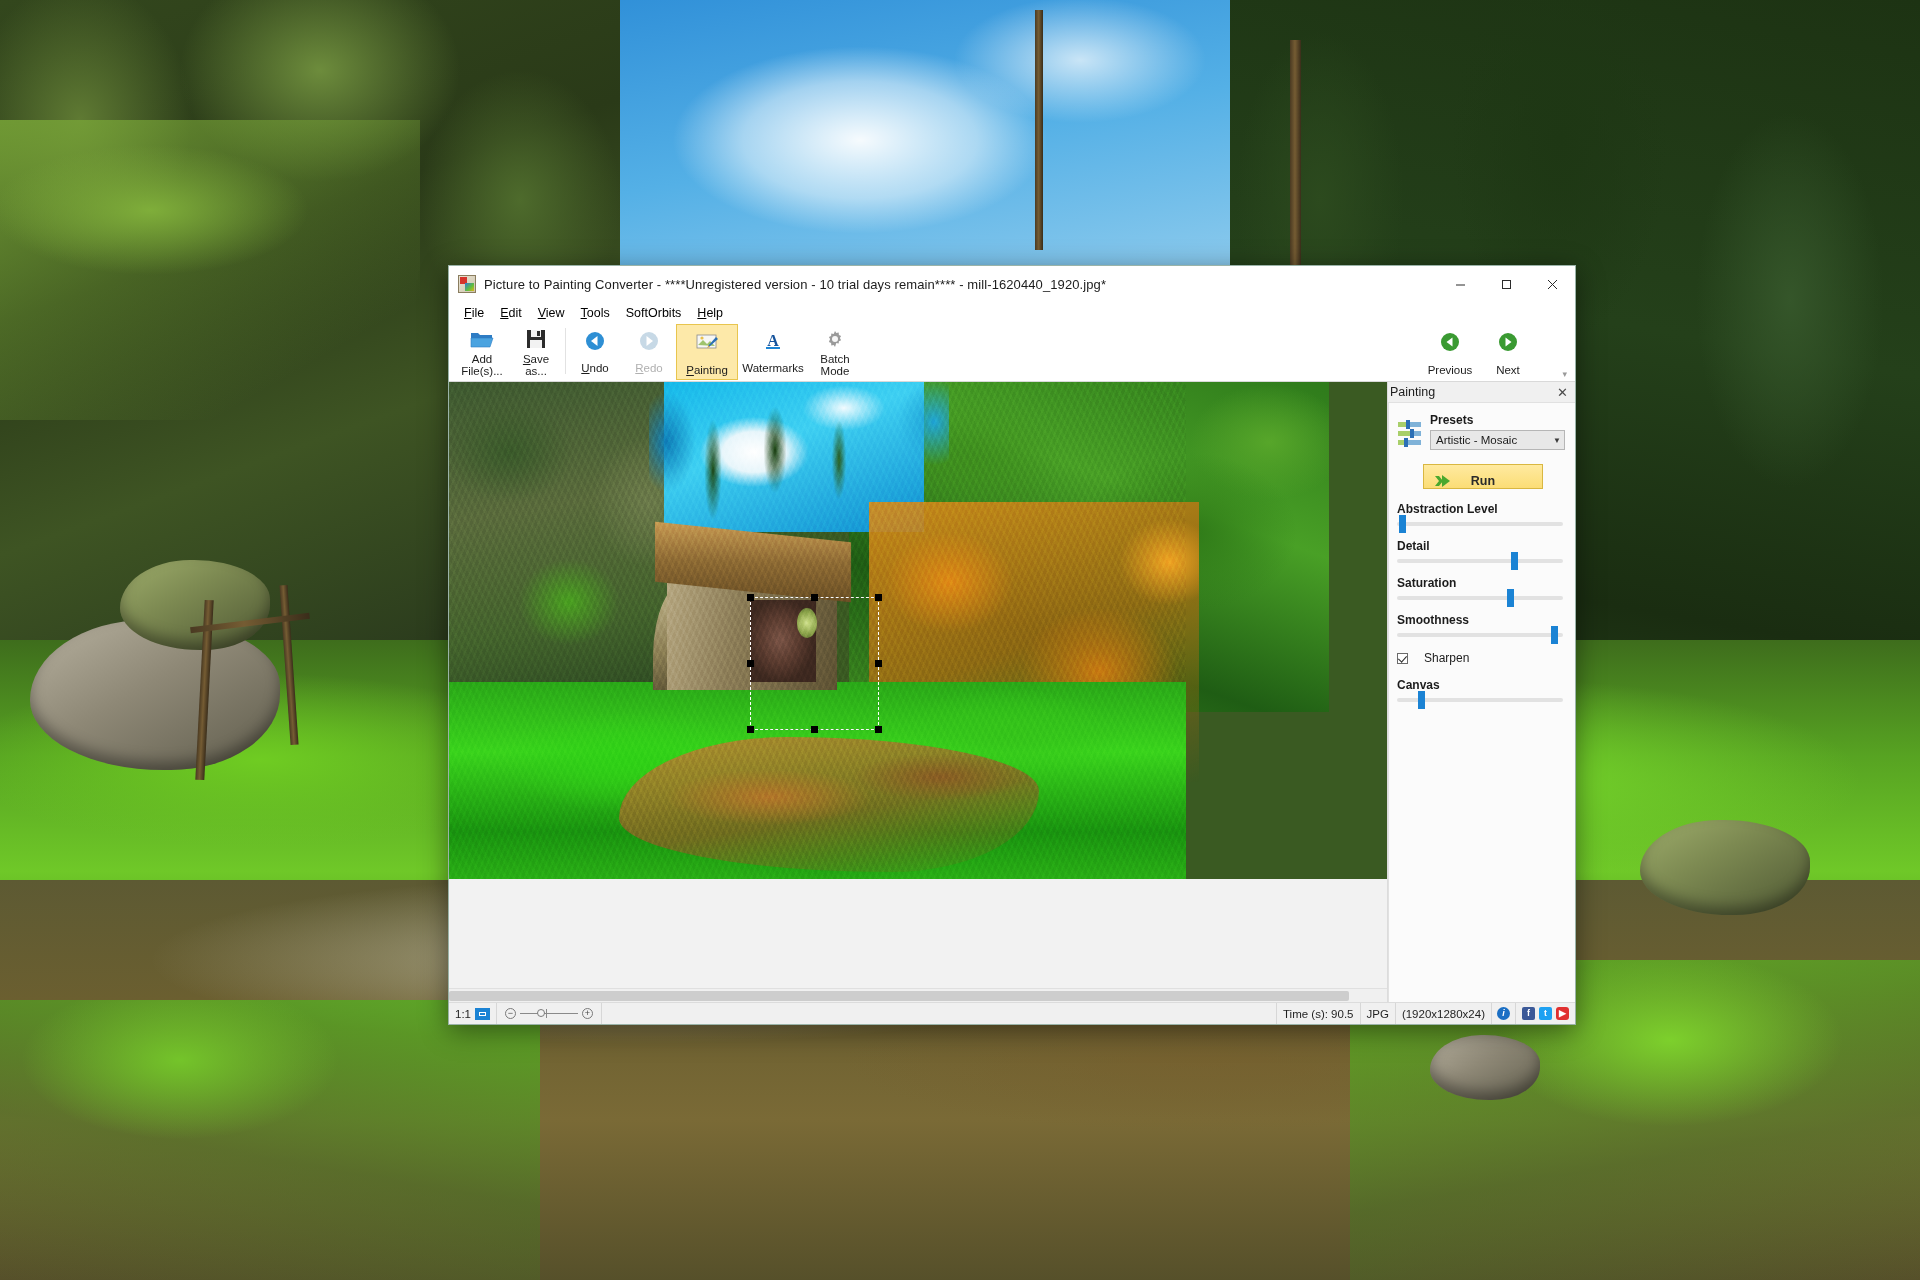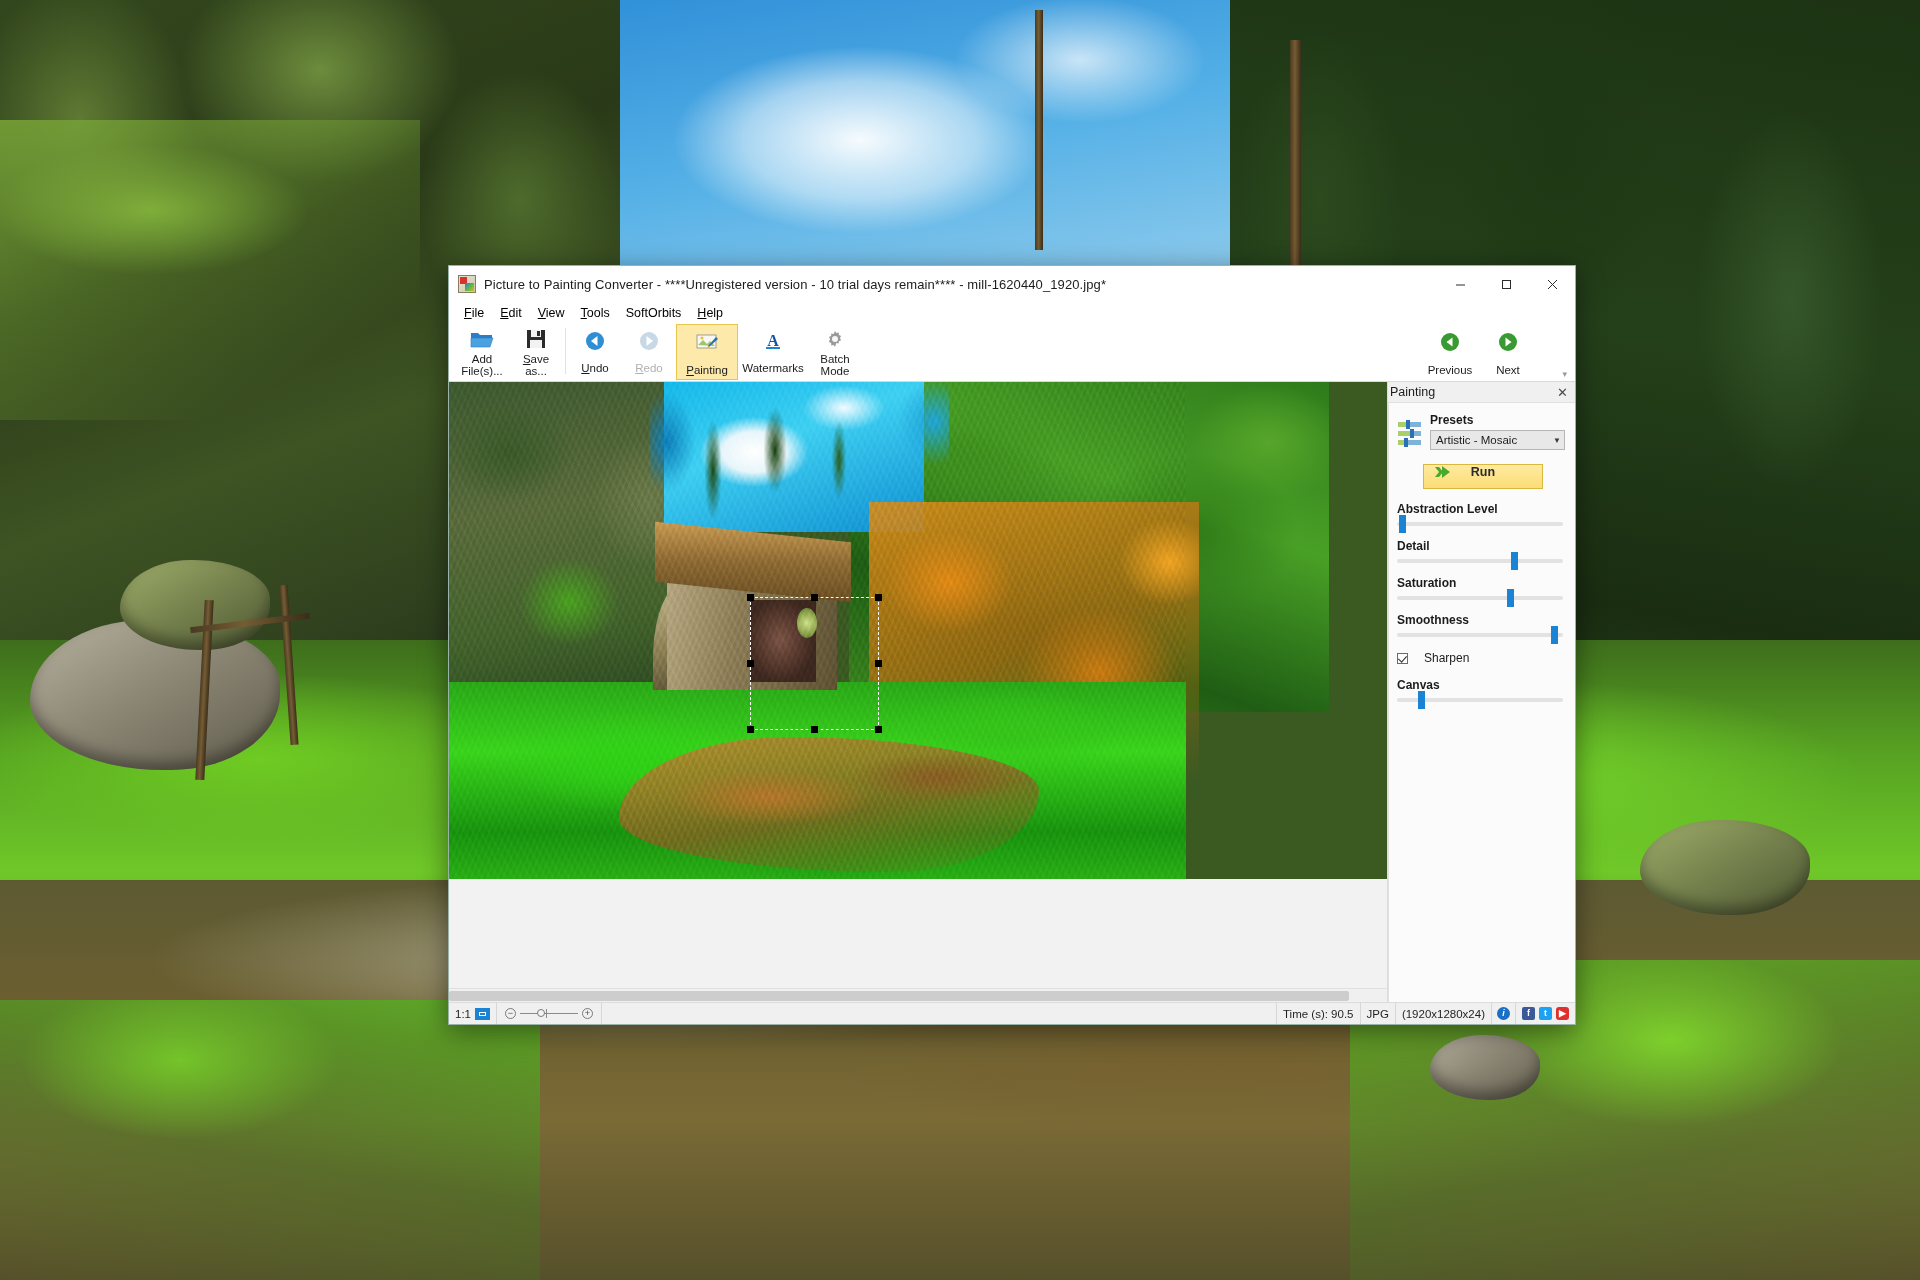--- a/index.html
+++ b/index.html
@@ -373,21 +373,21 @@
     padding: 0 3px 0 5px;
     font-size: 11.5px; color: #1b1b1b;
   }
   .preset-select .caret { margin-left: auto; font-size: 8px; color: #3a3a3a; }
 
   .run-btn {
     margin: 14px 0 0 26px;
     width: 120px; height: 25px;
     background: linear-gradient(180deg,#ffeaa0 0%,#fbdd76 100%);
     border: 1px solid #d9b741;
-    display: flex; align-items: flex-start; justify-content: center;
+    display: flex; align-items: flex-end; justify-content: center;
     gap: 14px;
     font-size: 12.5px; font-weight: bold; color: #2b2b2b;
     position: relative;
   }
   .run-arrow { position: absolute; left: 10px; display: flex; }
 
   .slider-block { margin-top: 13px; }
   .slider-label { font-size: 12px; color: #1c1c1c; margin-bottom: 6px; font-weight: bold; }
   .slider-track {
     position: relative; height: 4px; background: #e2e2e2;

